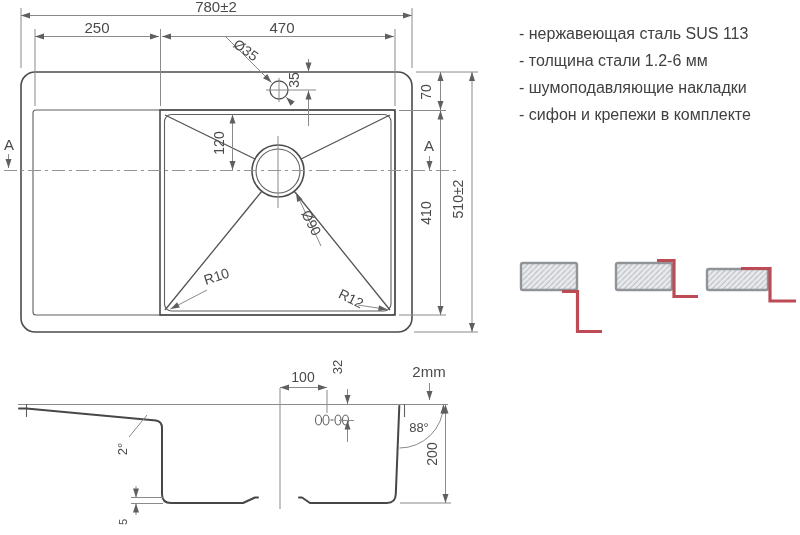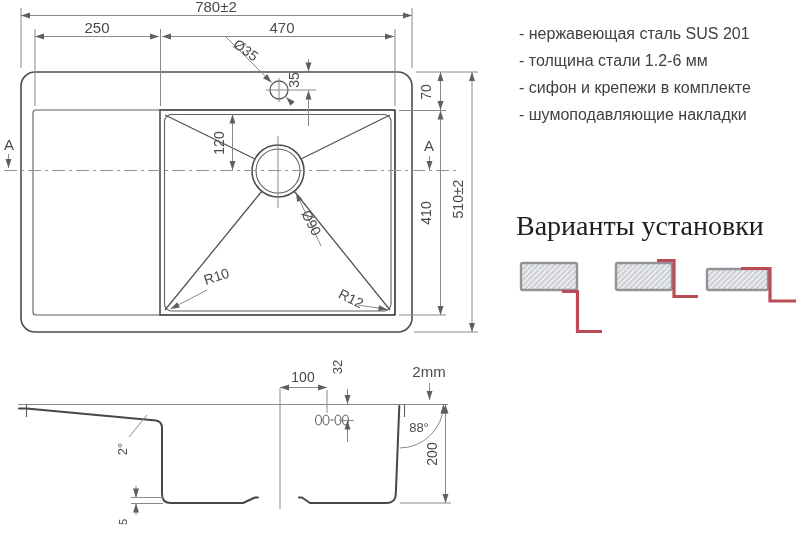--- a/index.html
+++ b/index.html
@@ -152,21 +152,20 @@
 
     <rect x="616" y="263" width="56" height="27" rx="2" class="blk"></rect>
     <path d="M657 260.5 H674 V296.5 H698" class="red"></path>
 
     <rect x="707" y="269" width="61" height="21" rx="2" class="blk"></rect>
     <path d="M741 268.5 H770 V301 H796" class="red"></path>
   </g>
 </svg>
 
 <div class="specs">
-  <div>- нержавеющая сталь SUS 201</div>
+  <div>- нержавеющая сталь SUS 113</div>
   <div>- толщина стали 1.2-6 мм</div>
+  <div>- шумоподавляющие накладки</div>
   <div>- сифон и крепежи в комплекте</div>
-  <div>- шумоподавляющие накладки</div>
 </div>
 
-<div class="inst-title">Варианты установки</div>
 
 </div>
 
 </body></html>

